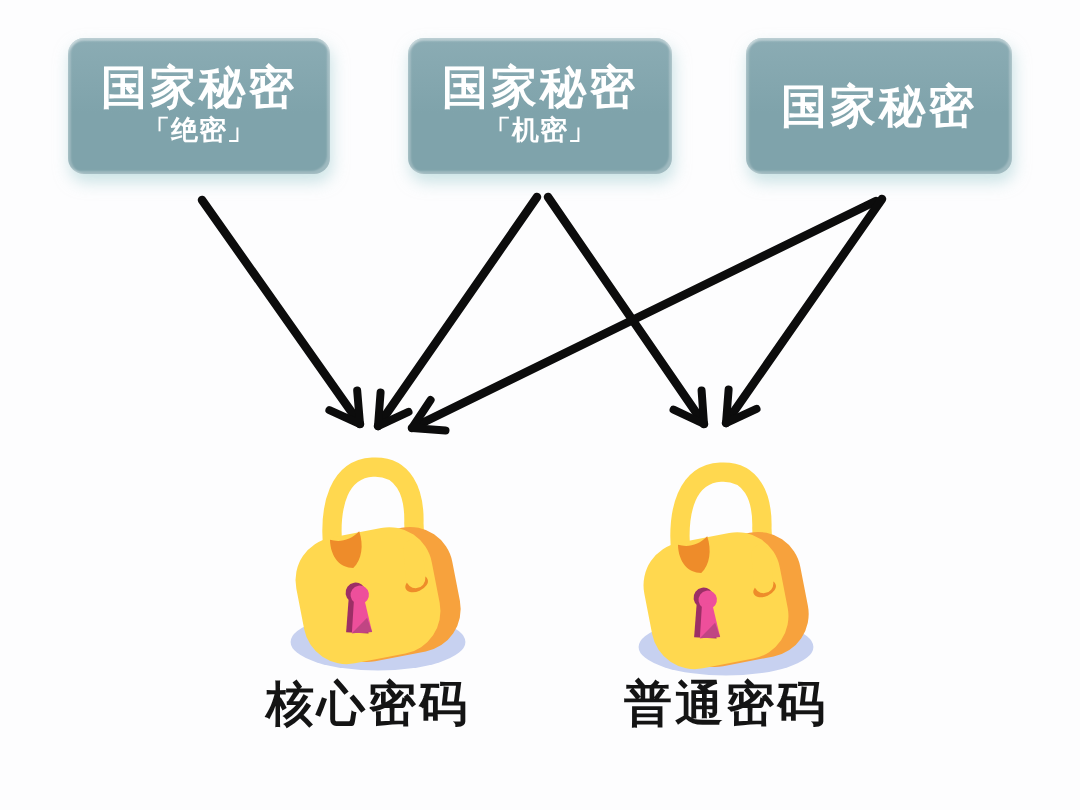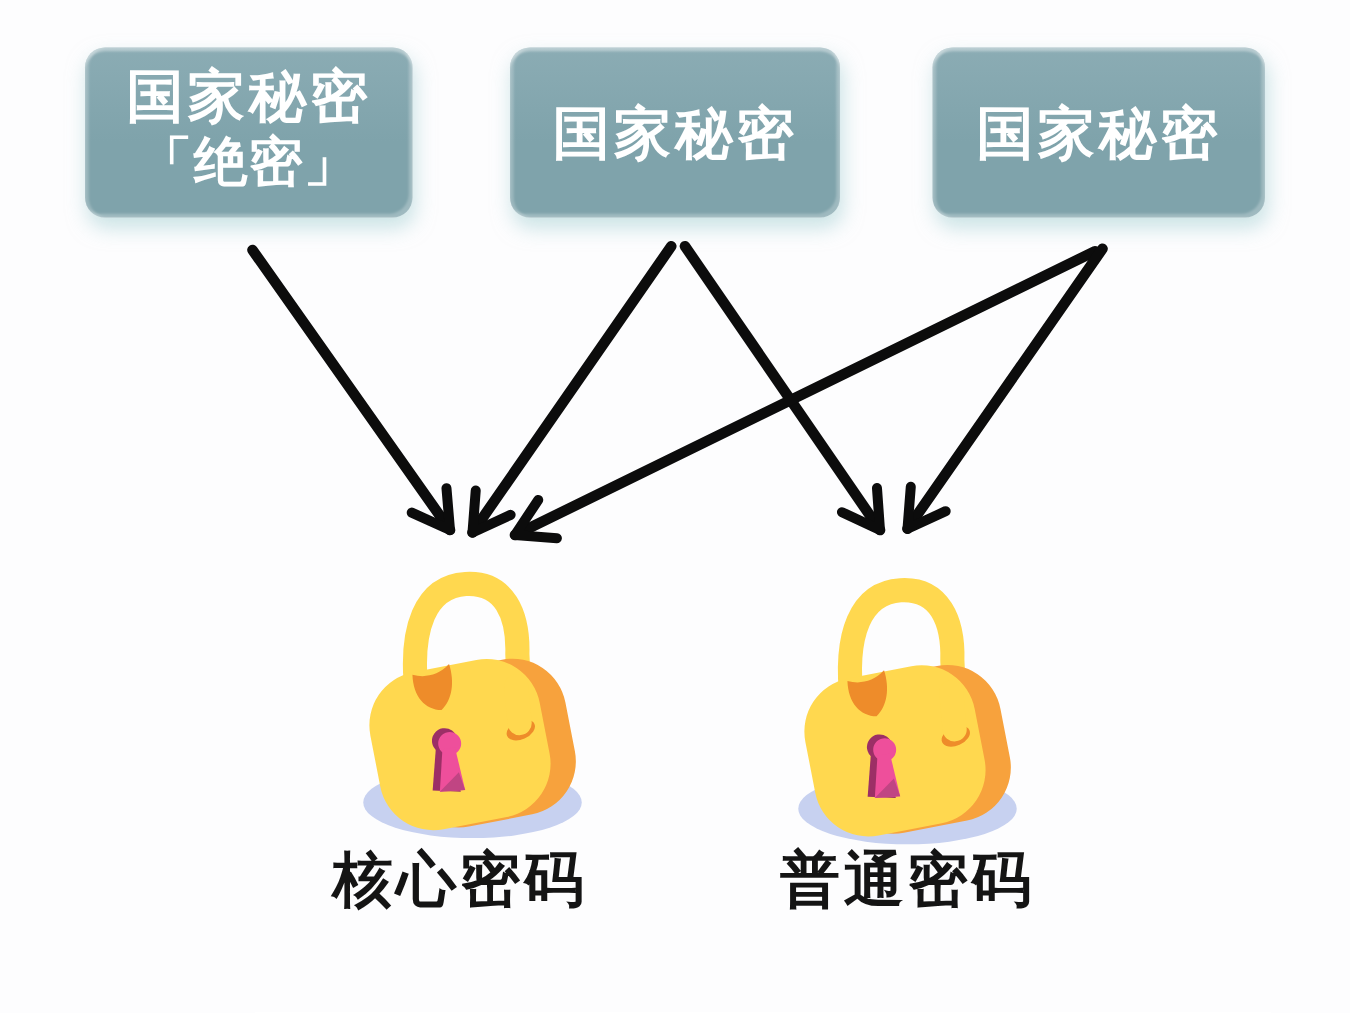--- a/index.html
+++ b/index.html
@@ -20,21 +20,21 @@
     box-shadow:
       inset 0 3px 2px rgba(255,255,255,.38),
       inset 3px 0 2px rgba(255,255,255,.22),
       inset -3px -3px 2px rgba(255,255,255,.25),
       2px 8px 16px rgba(160,205,210,.55);
   }
   .box1{left:68px;width:262px;}
   .box2{left:408px;width:264px;}
   .box3{left:746px;width:266px;}
   .box-title{font-size:46px;font-weight:900;letter-spacing:3px;line-height:1;}
-  .box-sub{font-size:43px;font-weight:900;letter-spacing:1px;line-height:1.25;}
+  .box-sub{font-size:27px;font-weight:900;letter-spacing:1px;line-height:1.25;}
 
   
   #arrow-svg{position:absolute;left:0;top:0;width:1080px;height:810px;}
   #arrow-svg line{stroke:var(--arrow,#0c0c0c);stroke-width:8.5;stroke-linecap:round;}
   #arrow-svg marker path{stroke:var(--arrow,#0c0c0c);}
 
   
   .lock{position:absolute;width:184px;height:230px;}
   .lock1{left:286px;top:446px;}
   .lock2{left:634px;top:451px;}
@@ -63,20 +63,21 @@
 <body>
 
 <div class="canvas">
 
   <div class="secret-box box1">
     <div class="box-title">国家秘密</div>
     <div class="box-sub">「绝密」</div>
   </div>
   <div class="secret-box box2">
     <div class="box-title">国家秘密</div>
+    <div class="box-sub">「机密」</div>
   </div>
   <div class="secret-box box3">
     <div class="box-title">国家秘密</div>
   </div>
 
   <svg id="arrow-svg" viewBox="0 0 1080 810">
     <defs>
       <marker id="arrowhead" viewBox="0 0 48 48" refX="41" refY="24" markerWidth="48" markerHeight="48" markerUnits="userSpaceOnUse" orient="auto">
         <path d="M12,7 L41,24 L12,41" fill="none" stroke-width="8" stroke-linecap="round" stroke-linejoin="round"></path>
       </marker>

